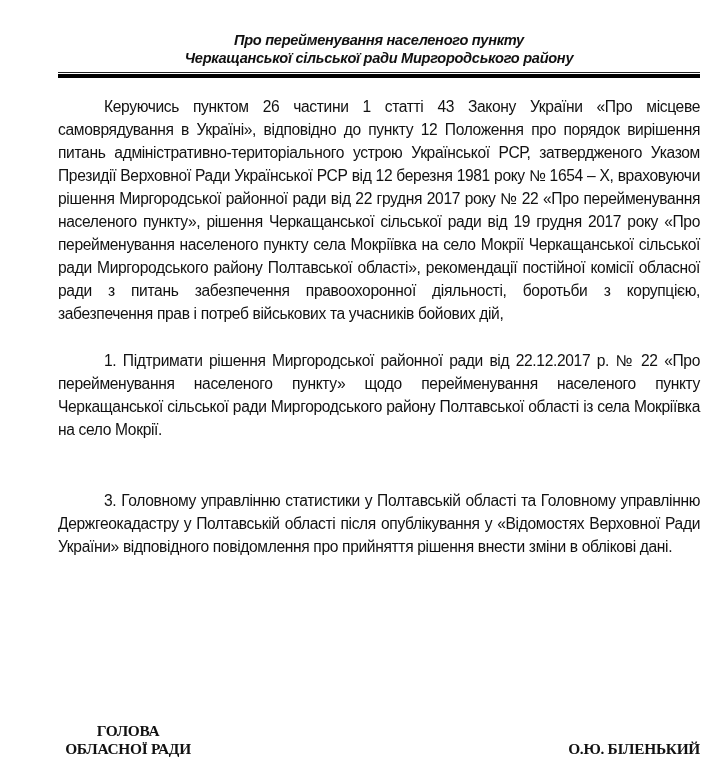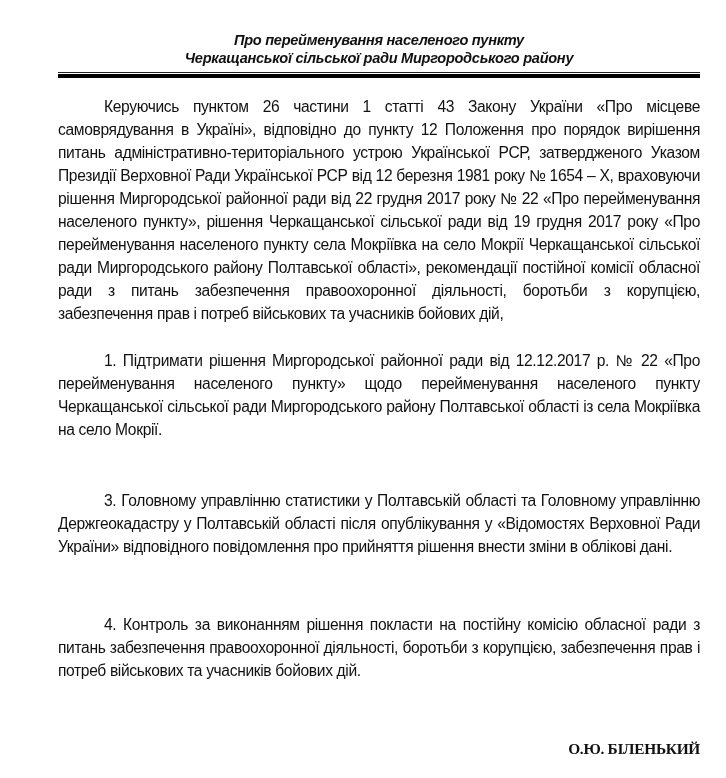--- a/index.html
+++ b/index.html
@@ -114,30 +114,29 @@
     <div class="thin"></div>
     <div class="thick"></div>
   </div>
 
   <div class="body-text" id="preamble">
     <p class="para">Керуючись пунктом 26 частини 1 статті 43 Закону України «Про місцеве самоврядування в Україні», відповідно до пункту 12 Положення про порядок вирішення питань адміністративно-територіального устрою Української РСР, затвердженого Указом Президії Верховної Ради Української РСР від 12 березня 1981 року № 1654 – X, враховуючи рішення Миргородської районної ради від 22 грудня 2017 року № 22 «Про перейменування населеного пункту», рішення Черкащанської сільської ради від 19 грудня 2017 року «Про перейменування населеного пункту села Мокріївка на село Мокрії Черкащанської сільської ради Миргородського району Полтавської області», рекомендації постійної комісії обласної ради з питань забезпечення правоохоронної діяльності, боротьби з корупцією, забезпечення прав і потреб військових та учасників бойових дій,</p>
   </div>
 
 
   <div class="body-text" id="item1">
-    <p class="para">1. Підтримати рішення Миргородської районної ради від 12.12.2017 р. № 22 «Про перейменування населеного пункту» щодо перейменування населеного пункту Черкащанської сільської ради Миргородського району Полтавської області із села Мокріївка на село Мокрії.</p>
+    <p class="para">1. Підтримати рішення Миргородської районної ради від 22.12.2017 р. № 22 «Про перейменування населеного пункту» щодо перейменування населеного пункту Черкащанської сільської ради Миргородського району Полтавської області із села Мокріївка на село Мокрії.</p>
   </div>
 
 
   <div class="body-text" id="item3">
     <p class="para">3. Головному управлінню статистики у Полтавській області та Головному управлінню Держгеокадастру у Полтавській області після опублікування у «Відомостях Верховної Ради України» відповідного повідомлення про прийняття рішення внести зміни в облікові дані.</p>
   </div>
 
-  <div class="body-text" id="item4">
-    <p class="para">4. Контроль за виконанням рішення покласти на постійну комісію обласної ради з питань забезпечення правоохоронної діяльності, боротьби з корупцією, забезпечення прав і потреб військових та учасників бойових дій.</p>
-  </div>
 
   <div class="signature sig-left">
+    <span>ГОЛОВА</span>
+    <span>ОБЛАСНОЇ РАДИ</span>
   </div>
 
   <div class="signature sig-right">О.Ю. БІЛЕНЬКИЙ</div>
 
 </div>
 
 </body></html>

